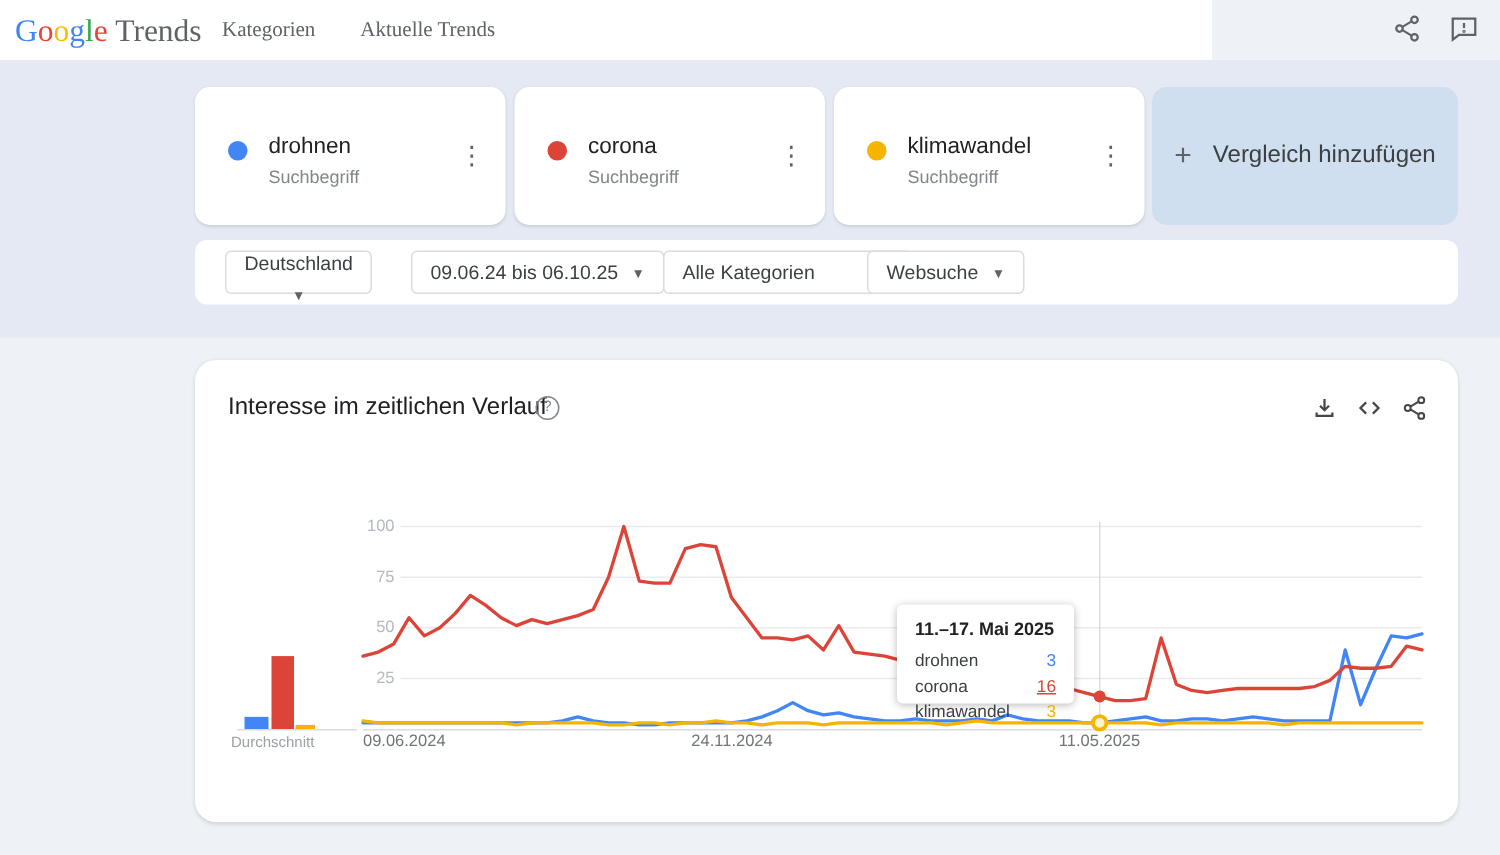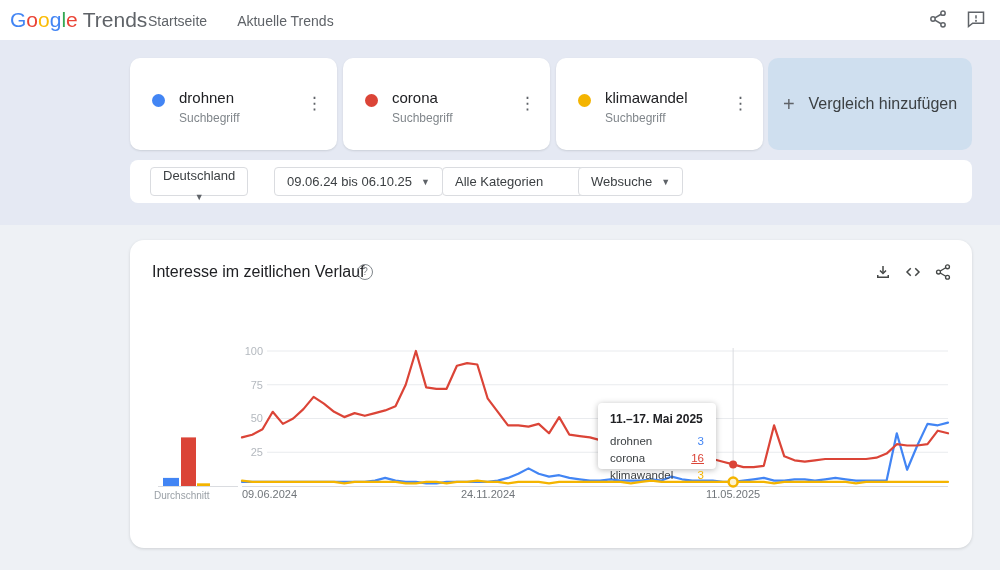--- a/index.html
+++ b/index.html
@@ -1,21 +1,21 @@
 <!DOCTYPE html>
 <html><head>
 <meta charset="utf-8">
 <style>
   html,body{margin:0;padding:0;}
   body{
     width:1000px;height:570px;position:relative;overflow:hidden;
     font-family:"Liberation Sans",sans-serif;background:#eef1f5;
   }
   
-  .header{position:absolute;left:0;top:0;width:1000px;height:40px;background:#fff;z-index:5;}
+  .header{position:absolute;left:0;top:0;width:808px;height:40px;background:#fff;z-index:5;font-family:Liberation Serif, serif;}
   .logo{position:absolute;left:10px;top:8px;font-size:21px;cursor:pointer;white-space:nowrap;}
   .logo .gl{font-weight:500;}
   .logo .product{color:#5f6368;margin-left:5px;font-weight:400;}
   .nav{position:absolute;left:148px;top:0;height:40px;display:flex;gap:30px;}
   .nav-item{position:relative;height:40px;line-height:42px;font-size:14px;color:#5f6368;cursor:pointer;white-space:nowrap;}
   .nav-item.active{color:#202124;font-weight:500;}
   .nav-item.active::after{content:"";position:absolute;left:-8px;right:-8px;bottom:0;height:4px;background:#1a73e8;border-radius:4px 4px 0 0;}
   .hicon{position:absolute;top:9px;width:22px;height:22px;color:#5f6368;cursor:pointer;}
   .hicon svg{width:20px;height:20px;}
   
@@ -56,21 +56,21 @@
   .tt-val{font-weight:500;}
 </style>
 </head>
 <body>
 
 <div class="header">
   <div class="logo">
     <span class="gl" style="color: rgb(66, 133, 244);">G</span><span class="gl" style="color: rgb(234, 67, 53);">o</span><span class="gl" style="color: rgb(251, 188, 5);">o</span><span class="gl" style="color: rgb(66, 133, 244);">g</span><span class="gl" style="color: rgb(52, 168, 83);">l</span><span class="gl" style="color: rgb(234, 67, 53);">e</span><span class="product">Trends</span>
   </div>
   <div class="nav">
-    <div class="nav-item">Startseite</div>
+    <div class="nav-item">Kategorien</div>
     <div class="nav-item">Aktuelle Trends</div>
   </div>
   <div class="hicon" style="left:928px;">
     <svg viewBox="0 0 24 24" fill="none" stroke="currentColor" stroke-width="1.8">
       <circle cx="18" cy="5" r="2.6"></circle>
         <circle cx="6" cy="12" r="2.6"></circle>
         <circle cx="18" cy="19" r="2.6"></circle>
       <line x1="8.3" y1="10.7" x2="15.7" y2="6.3"></line>
         <line x1="8.3" y1="13.3" x2="15.7" y2="17.7"></line>
     </svg>

